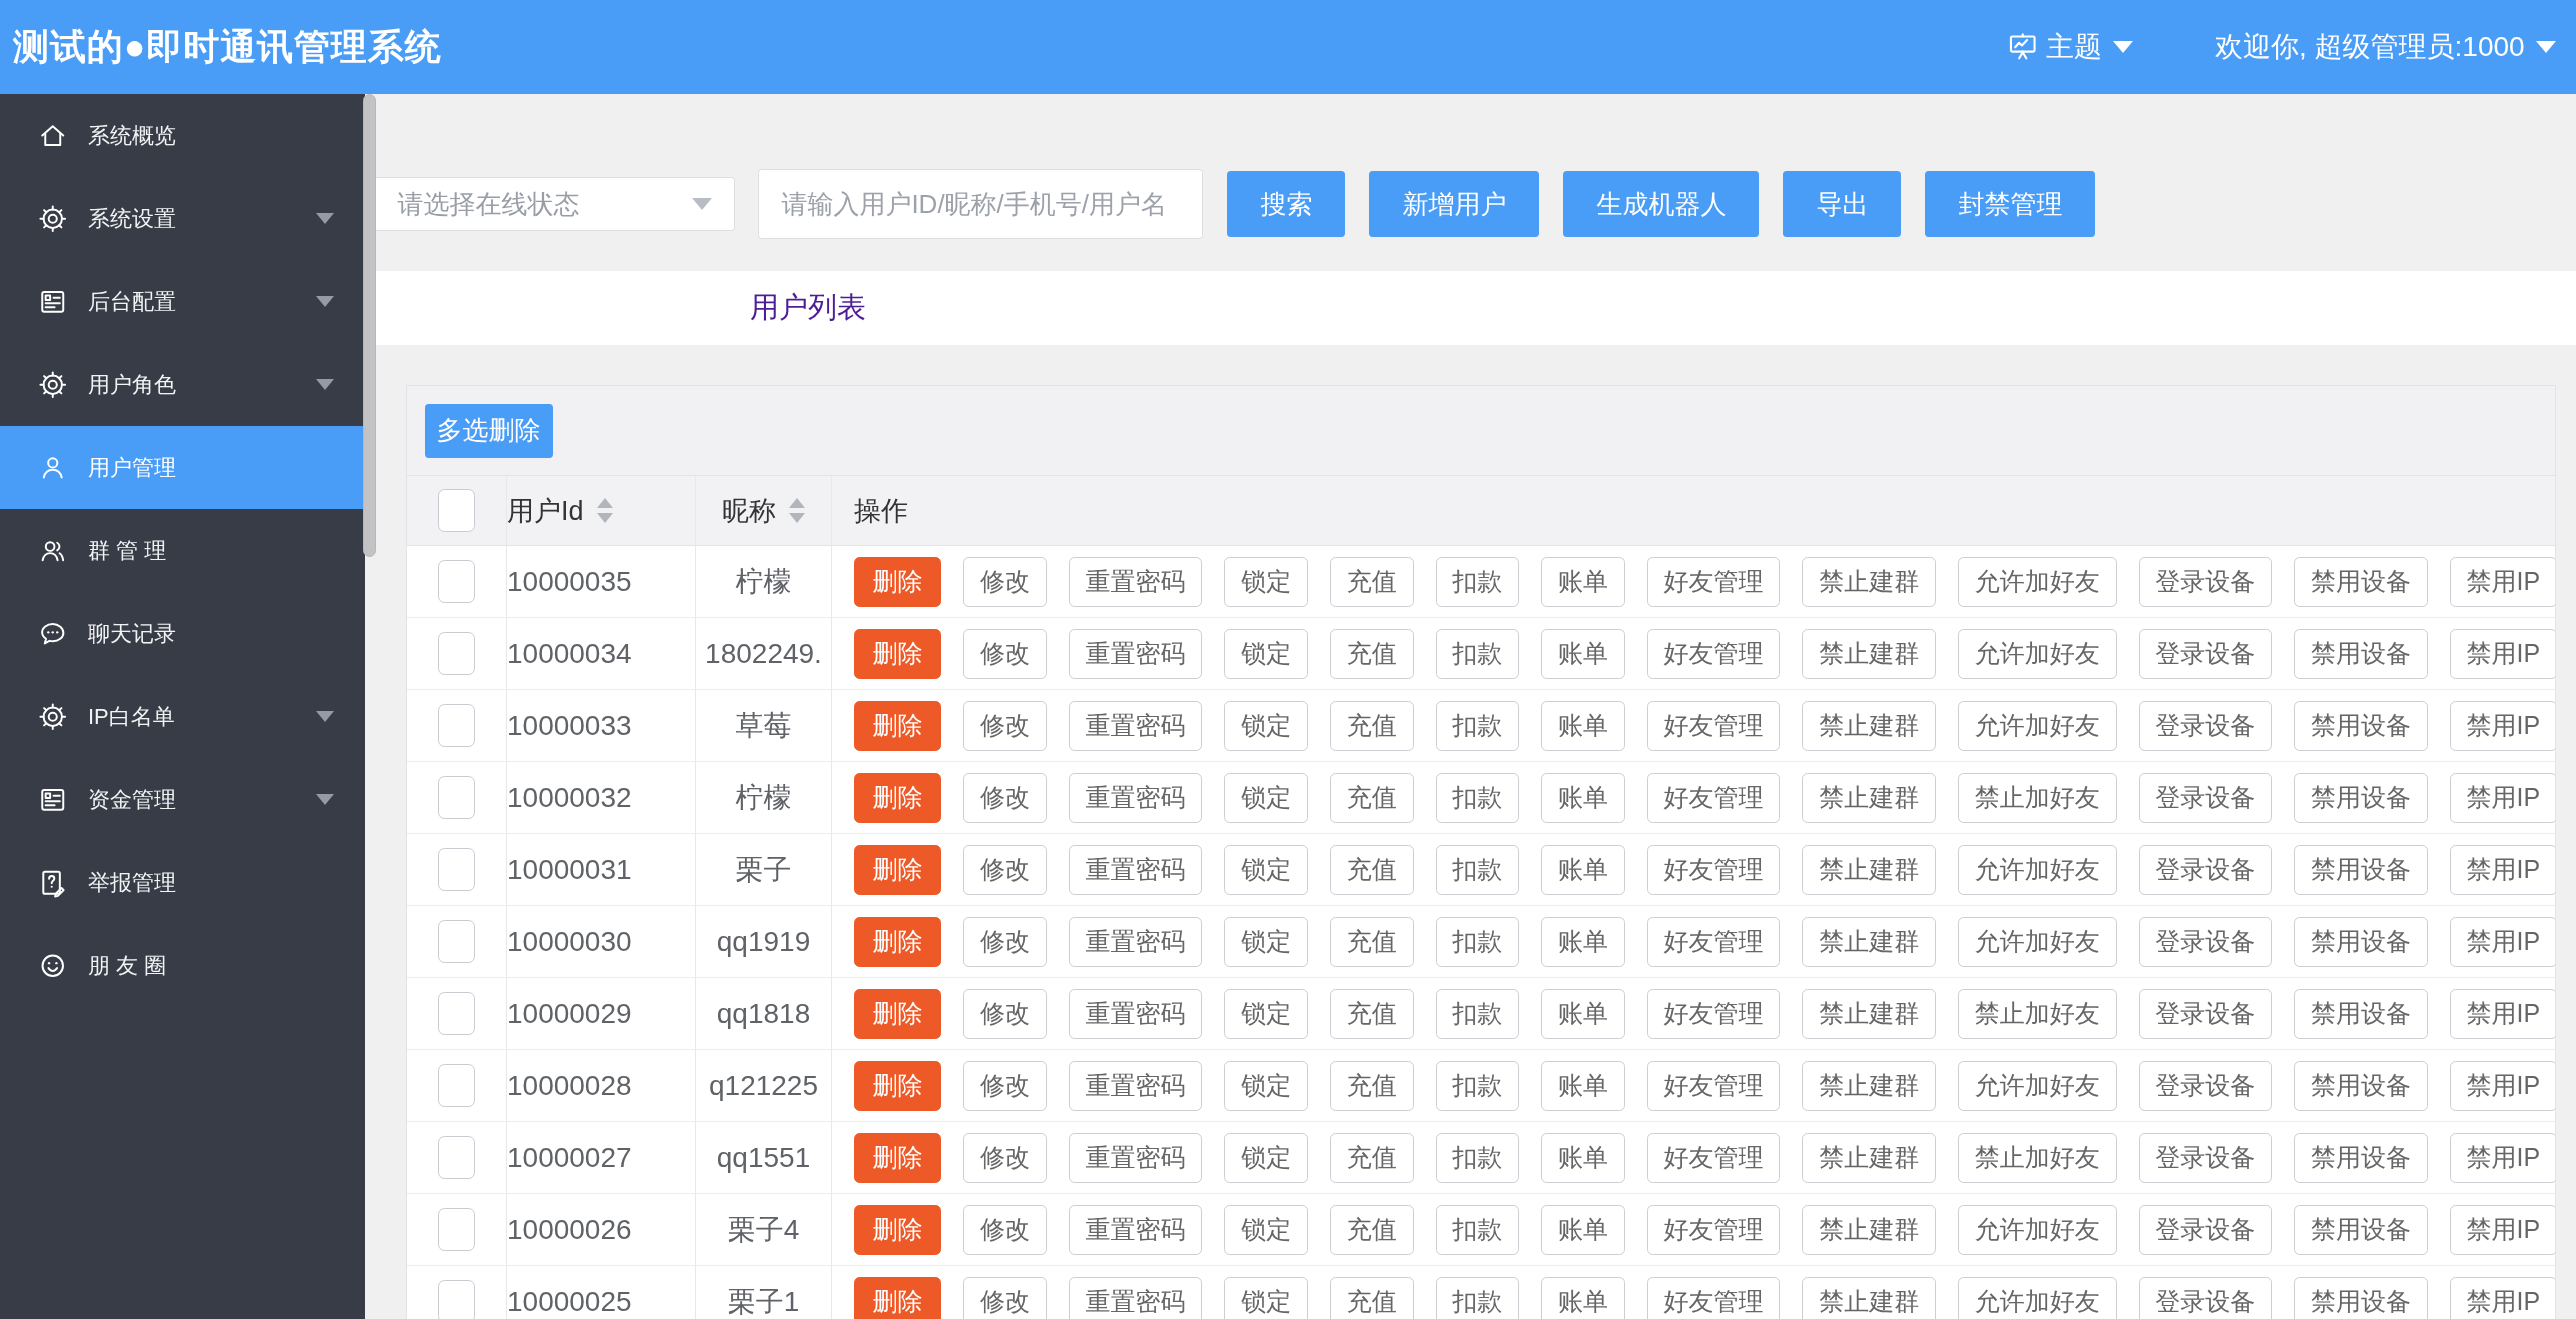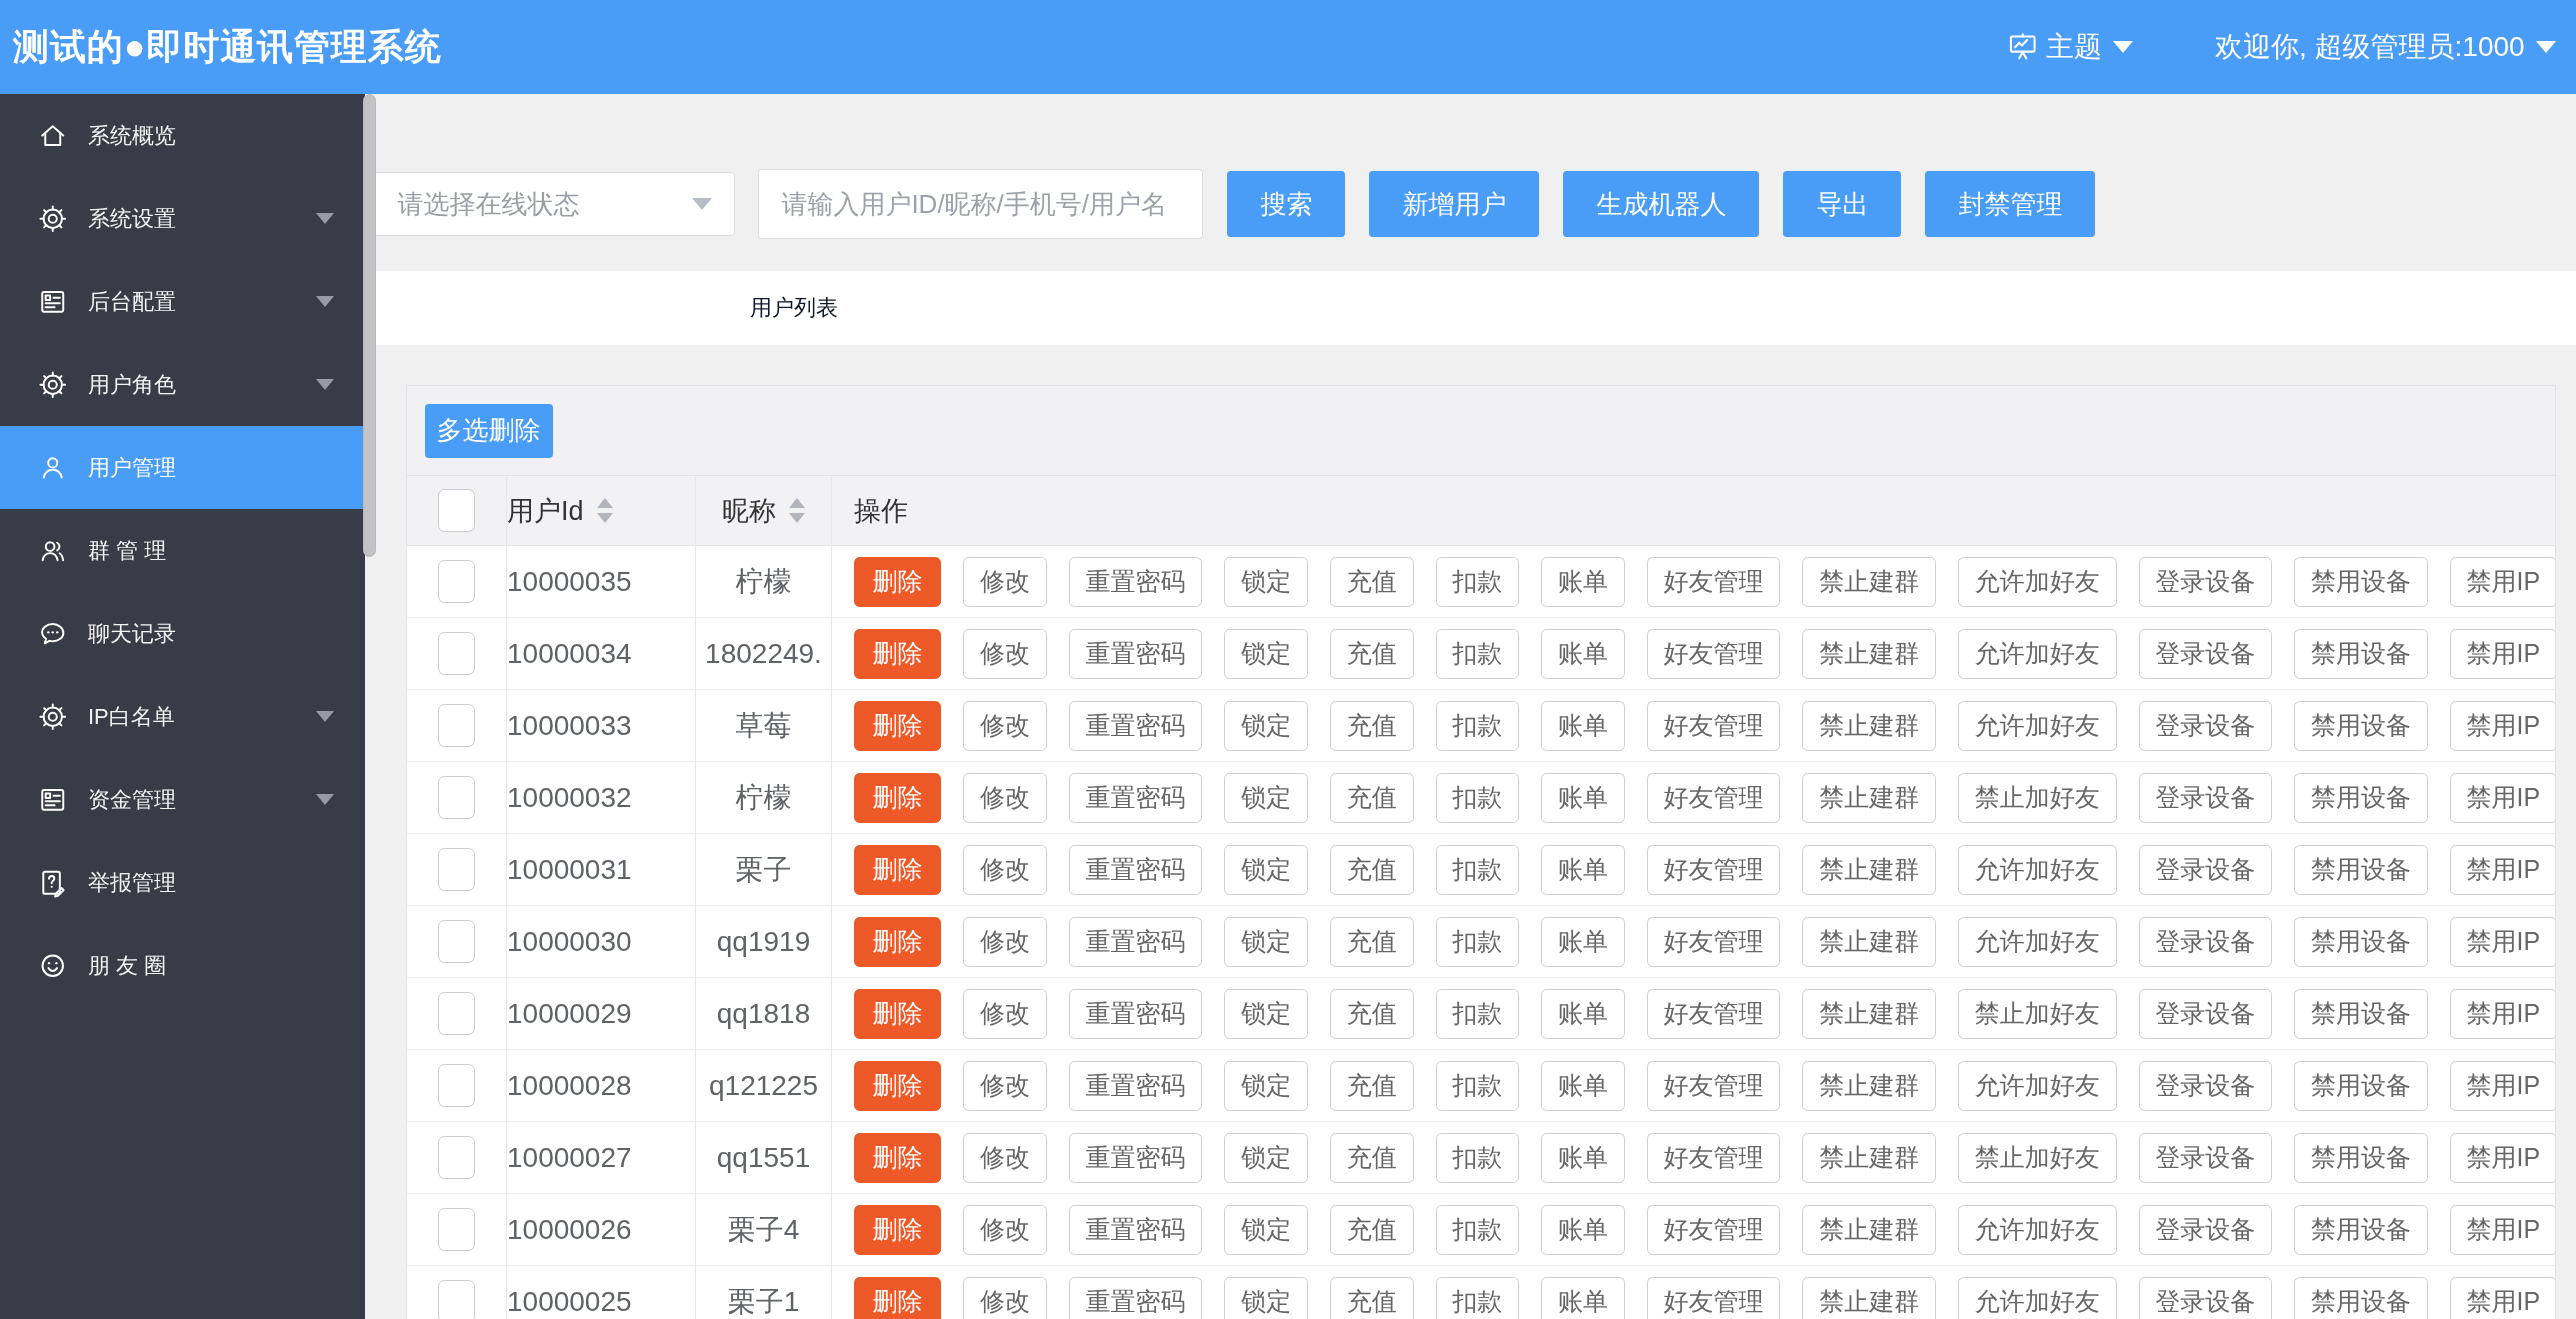--- a/index.html
+++ b/index.html
@@ -43,21 +43,21 @@
   }
   .side-item.active{ background:#4a9df7; color:#fff; }
   .side-scroll{
     position:absolute; left:363px; top:94px; width:13px; height:463px;
     background:#c3c3c6; border-radius:7.4px; border:0.9px solid #b7b7ba; z-index:5;
   }
   
   .content{ position:absolute; left:365px; top:94px; right:0; bottom:0; overflow:hidden; }
   .filter-row{ position:absolute; left:7.4px; top:75px; display:flex; align-items:center; }
   .select{
-    width:363px; height:64px; background:#fff; border:0.9px solid #dcdee2; border-radius:3.7px;
+    width:363px; height:54px; background:#fff; border:0.9px solid #dcdee2; border-radius:3.7px;
     display:flex; align-items:center; padding:4px 24px; font-size:26px; color:#999ea6;
     position:relative; cursor:pointer;
   }
   .select .sel-caret{
     position:absolute; right:22px; width:0; height:0;
     border-left:10.2px solid transparent; border-right:10.2px solid transparent;
     border-top:12px solid #b8bcc4;
   }
   .text-input{
     width:445px; height:70px; margin-left:23px; background:#fff; border:0.9px solid #dcdee2;
@@ -67,21 +67,21 @@
   .text-input::placeholder{ color:#9da1a9; }
   .btn{
     height:66px; margin-left:24px; padding:0 33px; border:none; border-radius:3.7px;
     background:#4a9df7; color:#fff; font-size:26px; display:inline-flex; align-items:center;
     cursor:pointer; font-family:inherit; white-space:nowrap;
   }
   .list-titlebar{
     position:absolute; left:0; right:0; top:177px; height:74px; background:#fff;
     display:flex; align-items:center;
   }
-  .list-title{ margin-left:385px; font-size:22px; color:#0f172a; font-weight:500; }
+  .list-title{ margin-left:385px; font-size:29px; color:#4c1d95; font-weight:500; }
   
   .panel{
     position:absolute; left:41px; right:20.4px; top:291px; height:1297px;
     background:#fff; border:0.9px solid #e3e3e6;
   }
   .panel-toolbar{
     height:90px; background:#f1f1f3; border-bottom:0.9px solid #e4e4e7;
     display:flex; align-items:center; padding-left:17.6px;
   }
   .bulk-btn{

